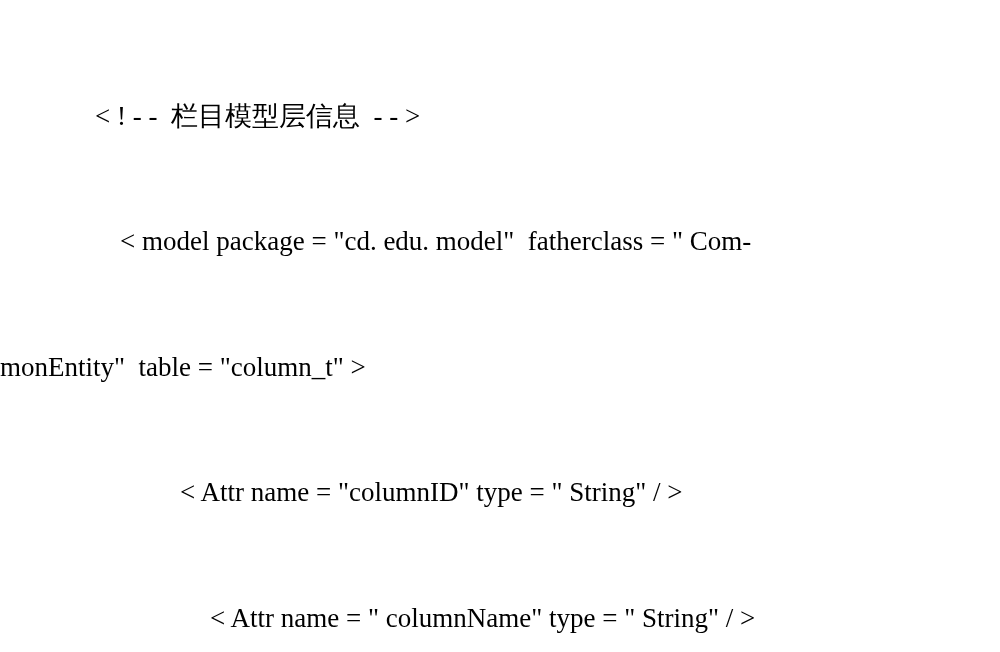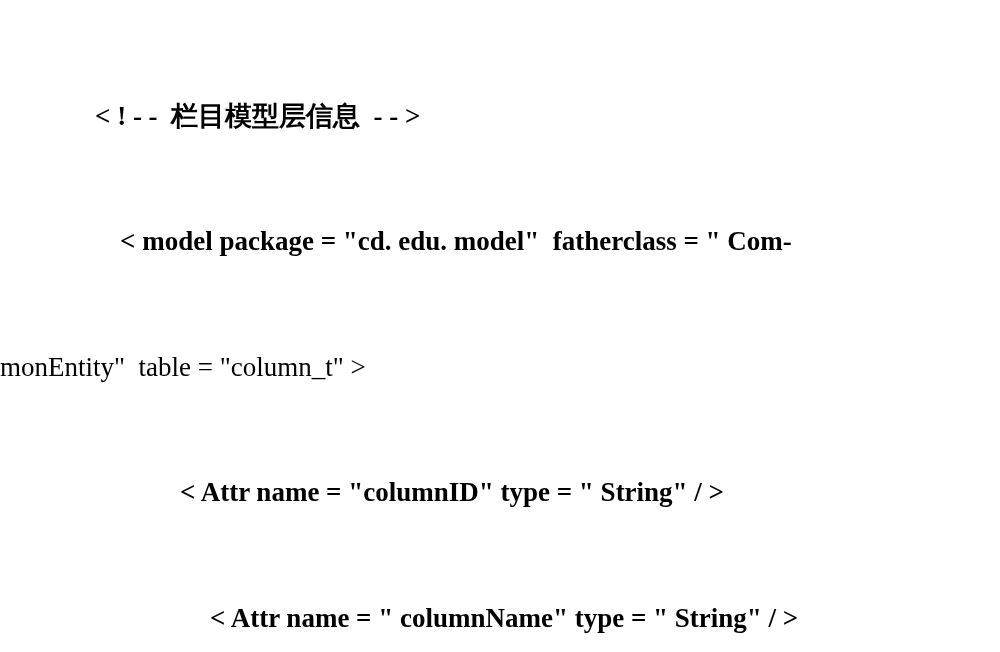--- a/index.html
+++ b/index.html
@@ -17,21 +17,20 @@
       color: #000000;
       padding: 12px 0 0 0;
       overflow: hidden;
     }
     .code-block {
       white-space: pre-wrap;
       word-break: break-all;
     }
     .line {
       display: block;
-      font-weight: bold;
     }
     .sp1 { display: inline-block; width: 95px; }
     .sp2 { display: inline-block; width: 120px; }
     .sp3 { display: inline-block; width: 180px; }
     .sp4 { display: inline-block; width: 210px; }
     .wrapped { display: block; margin-left: 0; }
   </style>
 </head>
 <body>
 

